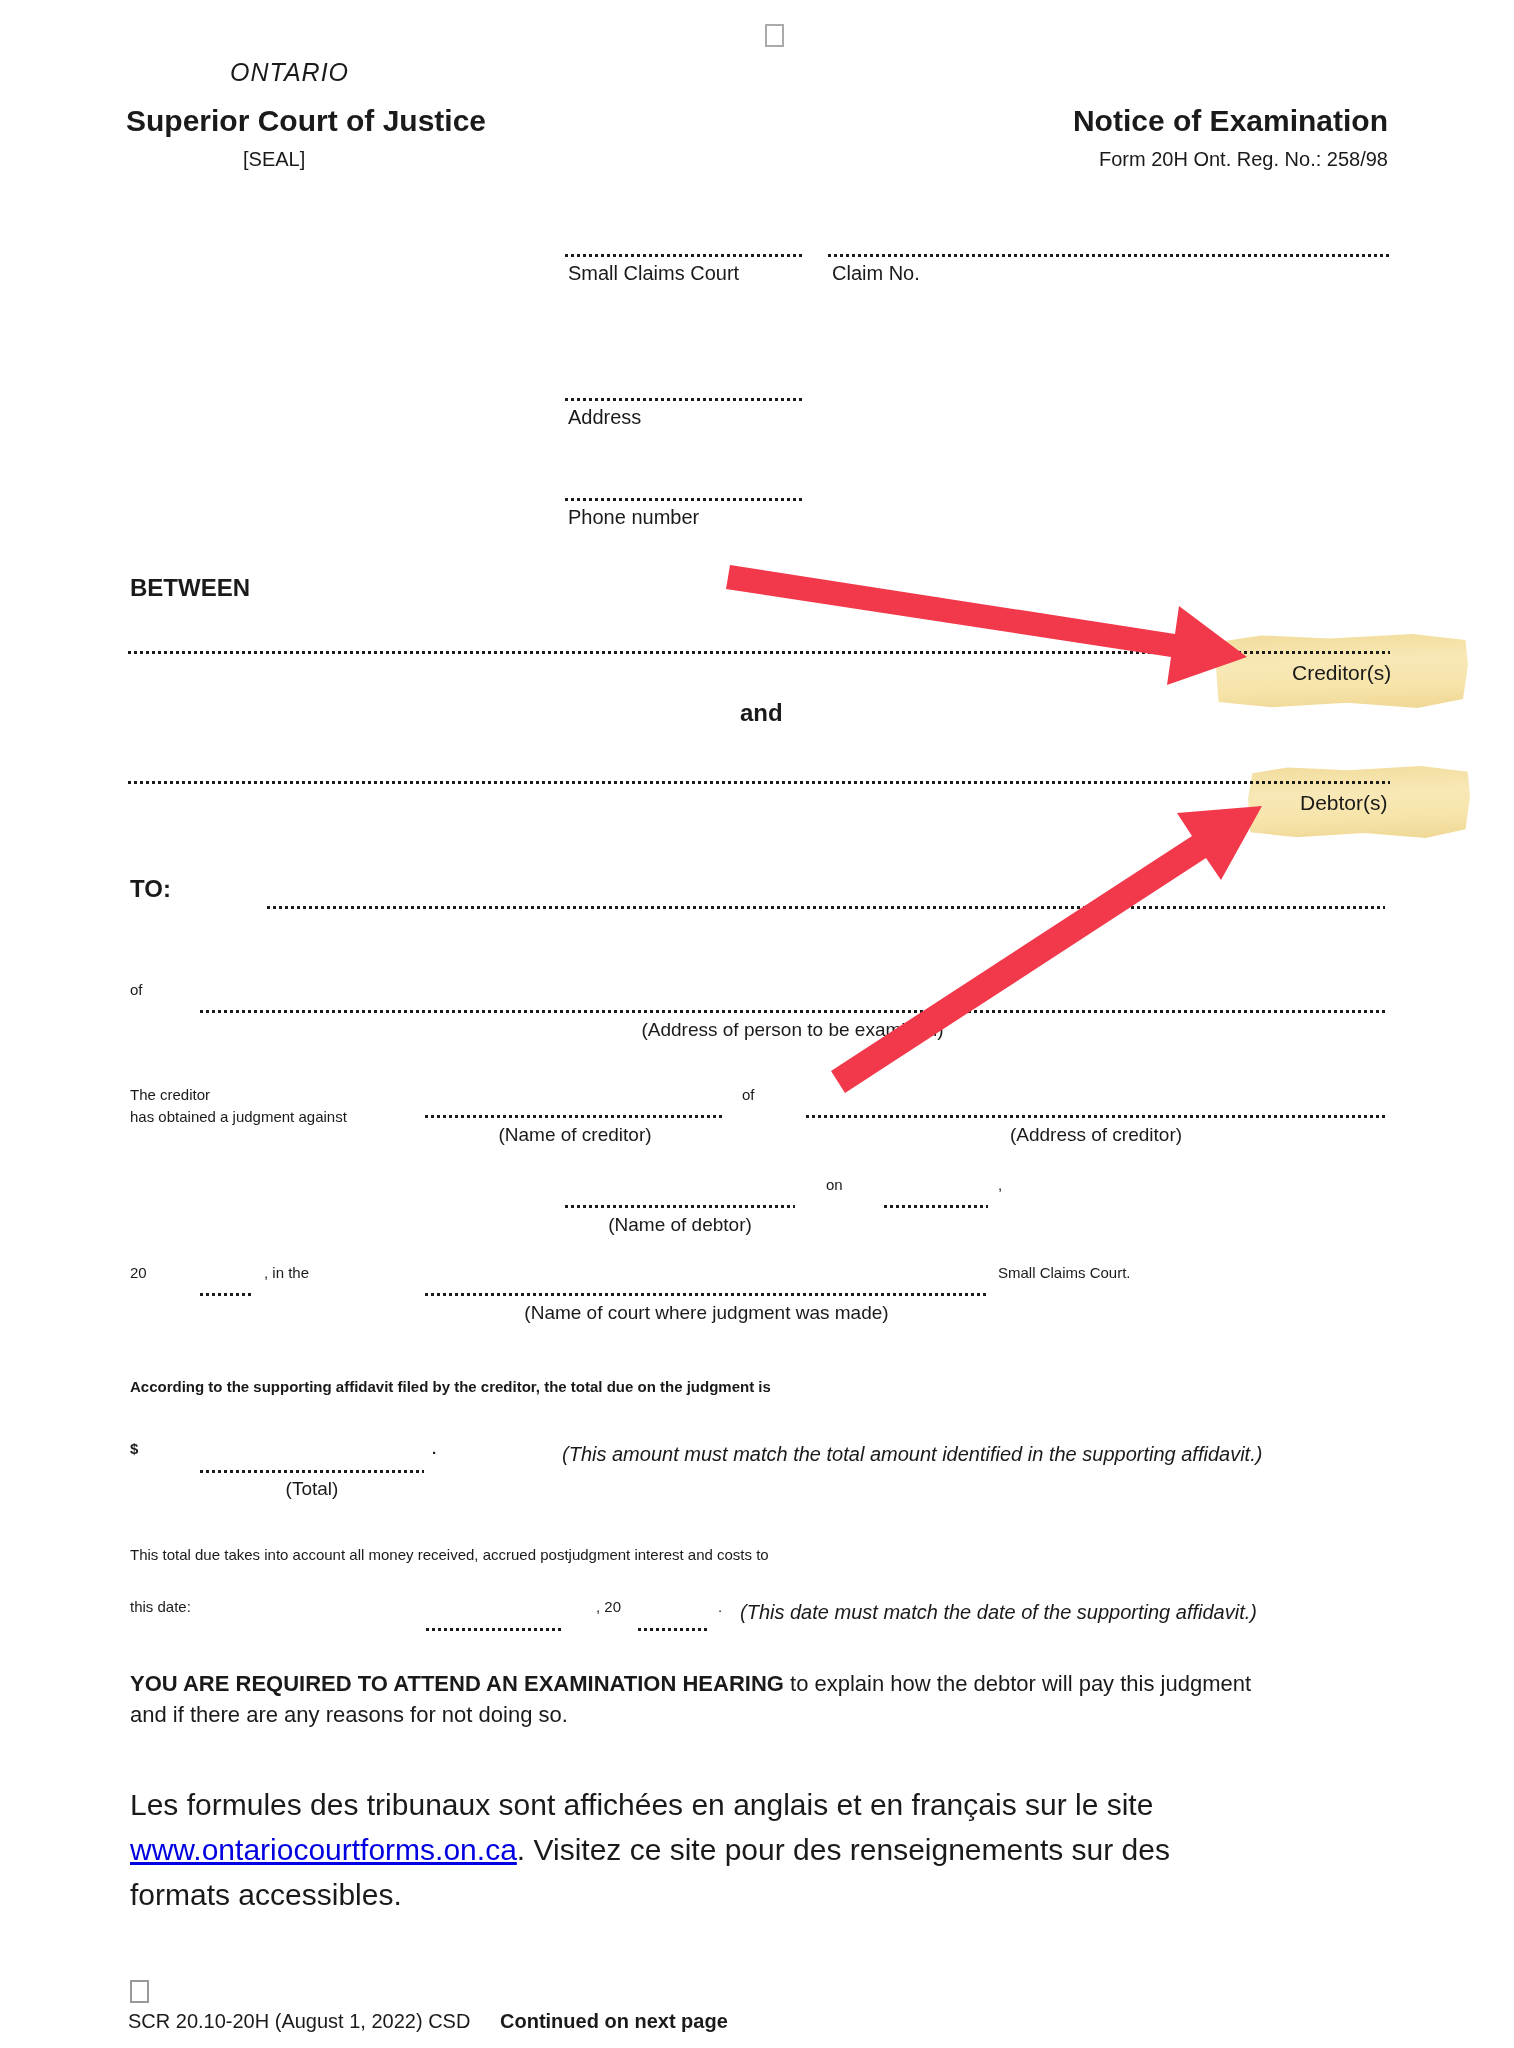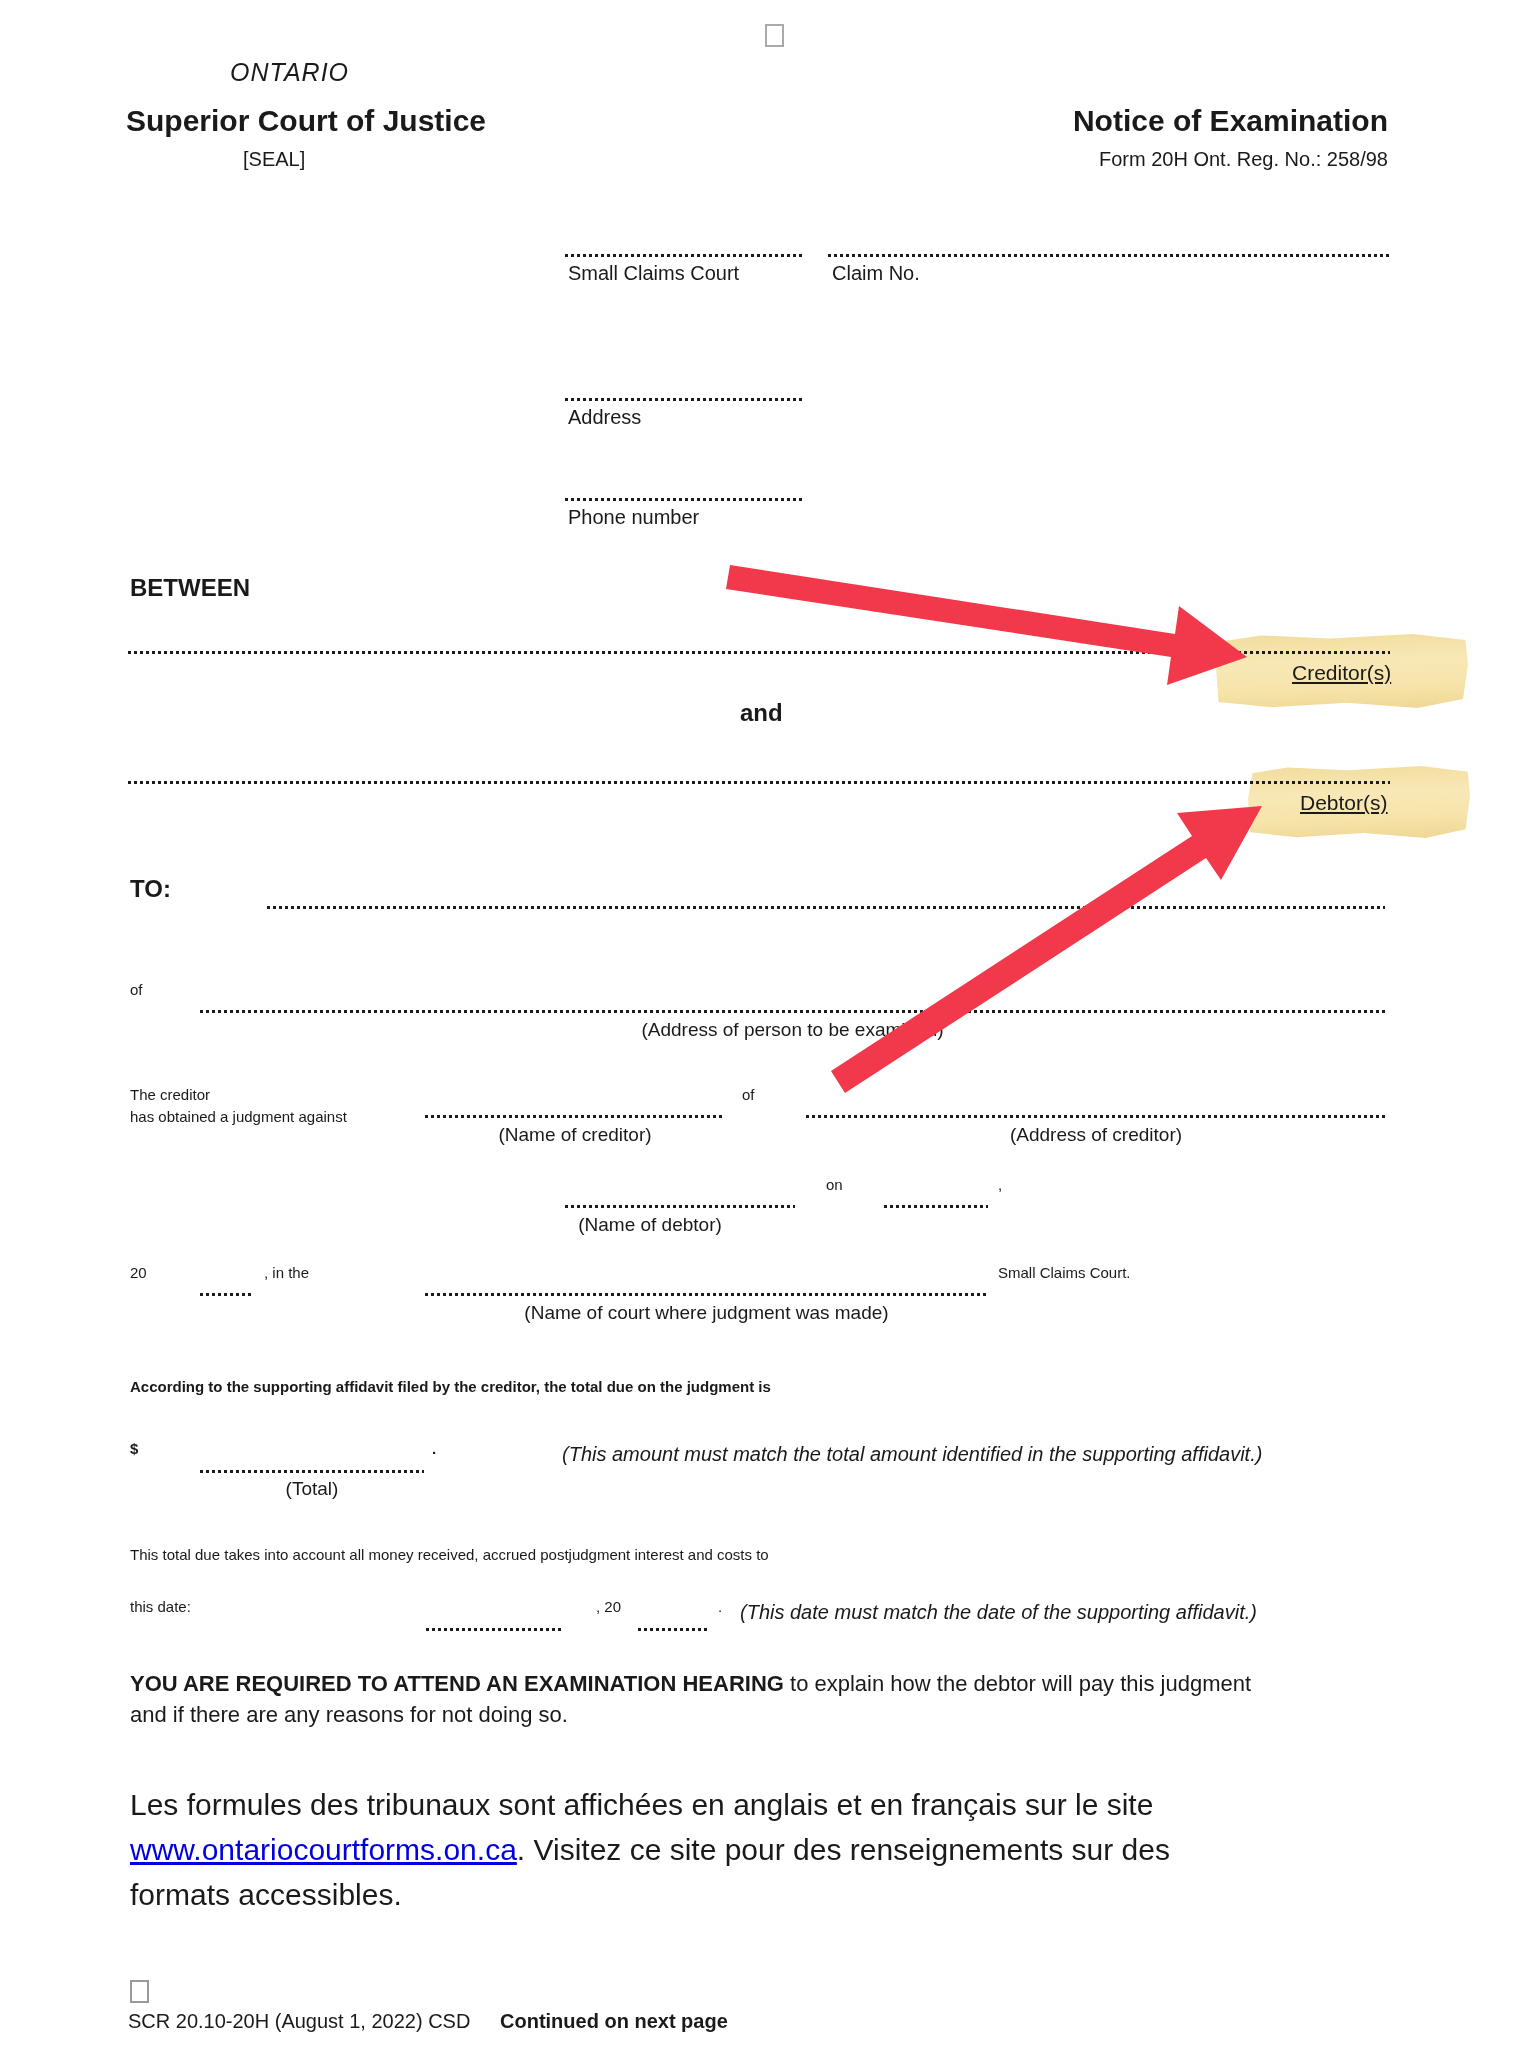--- a/index.html
+++ b/index.html
@@ -18,21 +18,21 @@
   .cap { position:absolute; font-size:19px; text-align:center; white-space:nowrap; }
   .dotline {
     position:absolute; height:3px;
     background-image:repeating-linear-gradient(90deg,#1c1c1c 0,#1c1c1c 3px,transparent 3px,transparent 6px);
   }
   .hl {
     position:absolute; z-index:1;
     background:linear-gradient(178deg,#f1dc9b 0%,#f8e8b6 38%,#f6e4aa 70%,#efd794 100%);
     clip-path:polygon(2% 10%,18% 2%,45% 6%,78% 0%,99% 8%,100% 42%,98% 88%,80% 100%,52% 93%,22% 99%,1% 92%,0% 45%);
   }
-  .z2 { z-index:2;text-decoration:underline; }
+  .z2 { z-index:2; }
   .arrows { position:absolute; left:0; top:0; z-index:3; pointer-events:none; }
   .boxglyph { position:absolute; width:15px; height:19px; border:2px solid #aaaaaa; background:#fff; }
   .wrap { white-space:normal; }
   .link { color:#0000e0; text-decoration:underline; cursor:pointer; }
 </style>
 </head>
 <body>
 
 <div class="page">
 
@@ -78,21 +78,21 @@
   <div class="abs fs22" style="left:742px; top:1086px;">of</div>
   <div class="dotline" style="left:806px; top:1115px; width:580px;"></div>
   <div class="cap" style="left:425px; top:1124px; width:300px;">(Name of creditor)</div>
   <div class="cap" style="left:806px; top:1124px; width:580px;">(Address of creditor)</div>
 
   <div class="abs fs22" style="left:130px; top:1108px;">has obtained a judgment against</div>
   <div class="dotline" style="left:565px; top:1205px; width:230px;"></div>
   <div class="abs fs22" style="left:826px; top:1176px;">on</div>
   <div class="dotline" style="left:884px; top:1205px; width:104px;"></div>
   <div class="abs fs22" style="left:998px; top:1176px;">,</div>
-  <div class="cap" style="left:535px; top:1214px; width:230px;">(Name of debtor)</div>
+  <div class="cap" style="left:565px; top:1214px; width:230px;">(Name of debtor)</div>
 
   <div class="abs fs22" style="left:130px; top:1264px;">20</div>
   <div class="dotline" style="left:200px; top:1293px; width:54px;"></div>
   <div class="abs fs22" style="left:264px; top:1264px;">, in the</div>
   <div class="dotline" style="left:425px; top:1293px; width:563px;"></div>
   <div class="abs fs22" style="left:998px; top:1264px;">Small Claims Court.</div>
   <div class="cap" style="left:345px; top:1302px; width:723px;">(Name of court where judgment was made)</div>
 
   <div class="abs b fs22" style="left:130px; top:1378px;">According to the supporting affidavit filed by the creditor, the total due on the judgment is</div>
   <div class="abs b fs22" style="left:130px; top:1440px;">$</div>

